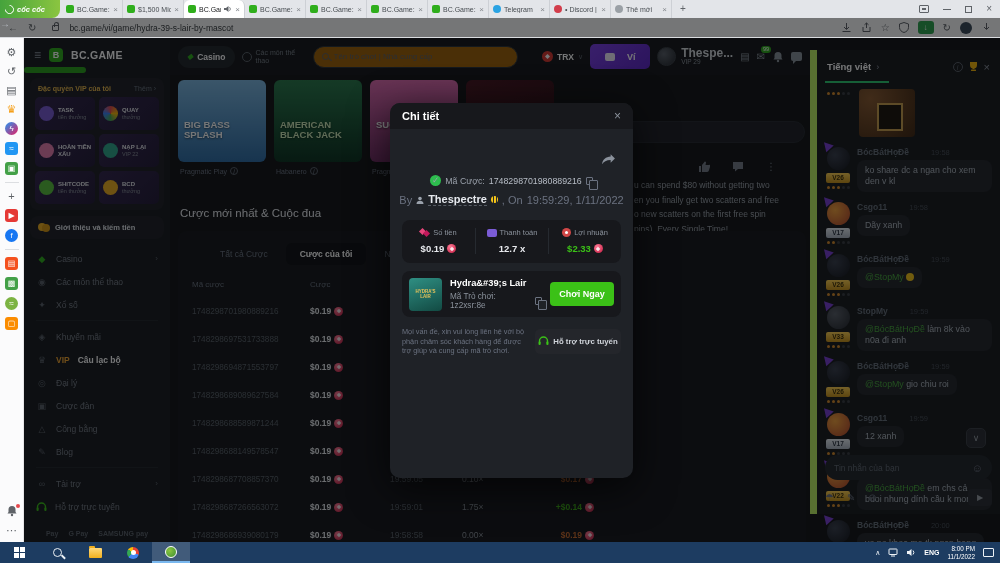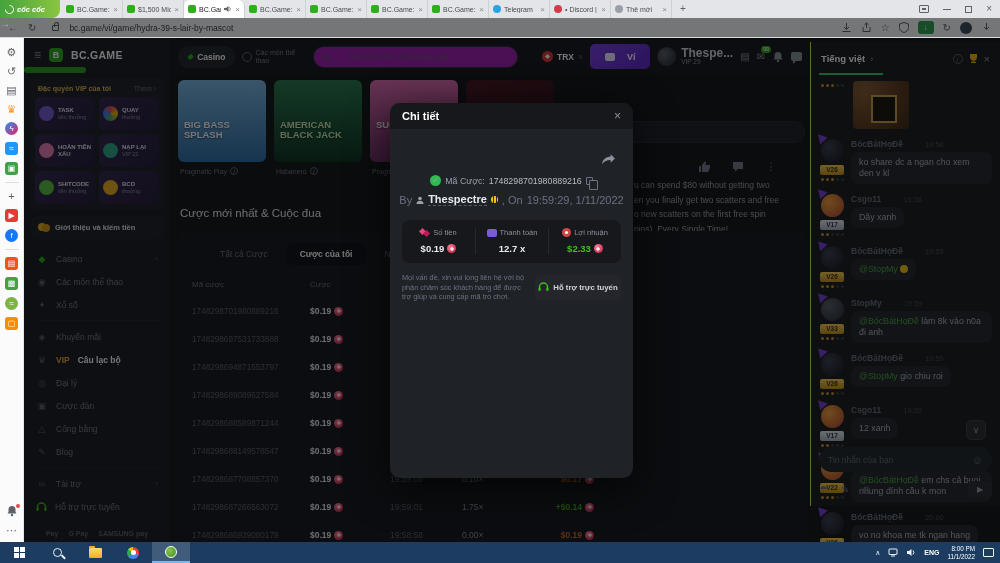--- a/index.html
+++ b/index.html
@@ -88,21 +88,21 @@
 
 
 .main{position:absolute;left:146px;top:0;width:640px;height:504px;background:#141517}
 .shead{display:flex;align-items:center;height:37px;padding:0 8px;gap:7px;background:#17181b}
 .pill-casino{display:flex;align-items:center;gap:4px;background:#23262b;border-radius:13px;height:22px;padding:0 9px}
 .pill-casino span{color:#fff;font-size:8.5px;font-weight:bold}
 .dia{color:#2fae1c;font-size:8px}
 .sports-lk{display:flex;align-items:center;gap:4px;width:64px}
 .globe{width:10px;height:10px;border:1px solid #596069;border-radius:50%;flex:0 0 auto}
 .sports-lk span{color:#767d87;font-size:7px;line-height:8px}
-.search{flex:1;max-width:205px;height:22px;background:#a21caf;border:1px solid #2c3138;border-radius:12px;display:flex;align-items:center;gap:21px;padding:0 8px}
+.search{flex:1;max-width:205px;height:22px;background:#a16207;border:1px solid #2c3138;border-radius:12px;display:flex;align-items:center;gap:5px;padding:0 8px}
 .s-ic{width:7px;height:7px;border:1.3px solid #596069;border-radius:50%;position:relative;flex:0 0 auto}
 .s-ic::after{content:"";position:absolute;left:5px;top:5px;width:4px;height:1.3px;background:#596069;transform:rotate(45deg)}
 .search input{flex:1;background:transparent;border:none;outline:none;color:#c7ccd3;font-size:8px;font-family:"Liberation Sans",sans-serif}
 .search input::placeholder{color:#596069}
 .cur{display:flex;align-items:center;gap:4px;margin-left:auto}
 .trx-coin{width:11px;height:11px;border-radius:50%;background:#d9372f;position:relative}
 .trx-coin::after{content:"";position:absolute;left:3px;top:3px;width:5px;height:5px;background:#fff;transform:rotate(45deg) scale(.7)}
 .cur b{color:#fff;font-size:8.5px}
 .cur i{color:#596069;font-size:7px;font-style:normal}
 .wallet-btn{width:60px;height:25px;background:linear-gradient(135deg,#7b3fe4,#5c25c4);border-radius:5px;display:flex;align-items:center;justify-content:center;gap:12px}
@@ -149,21 +149,21 @@
 .c-id{width:118px;color:#596069;font-size:8.2px}
 .c-bet{width:80px;display:flex;align-items:center;gap:3px;color:#e8eaee;font-size:8.5px;font-weight:bold}
 .c-time{width:72px;color:#596069;font-size:8.5px}
 .c-pay{width:62px;color:#8a9099;font-size:8.5px}
 .c-prof{width:70px;display:flex;align-items:center;gap:3px;font-size:8.5px;font-weight:bold;justify-content:flex-end}
 .c-prof.loss{color:#c96a2e}.c-prof.win{color:#3fae16}
 .gem{width:9px;height:9px;border-radius:50%;background:radial-gradient(circle at 35% 30%,#ff7a95,#c2183f);position:relative;flex:0 0 auto}
 .gem::after{content:"";position:absolute;left:2.5px;top:2.5px;width:4px;height:4px;background:rgba(255,255,255,.85);transform:rotate(45deg) scale(.8)}
 
 
-.chat{position:absolute;left:786px;top:4px;width:190px;height:464px;background:#191b1e;border-left:1px solid #bef264}
+.chat{position:absolute;left:786px;top:12px;width:190px;height:464px;background:#191b1e;border-left:7px solid #bef264}
 .ch-head{display:flex;align-items:center;gap:5px;height:33px;padding:0 10px;position:relative}
 .ch-lang{color:#fff;font-size:9.5px;font-weight:bold}
 .ch-arrow{color:#8b929c;font-size:9px}
 .ch-sp{flex:1}
 .ch-underline{position:absolute;left:8px;top:31px;width:64px;height:2px;background:#2ecc71}
 .ch-x{color:#8b929c;font-size:11px}
 .msgs{padding:6px 8px 0;display:flex;flex-direction:column;gap:10px}
 .msg{display:flex;gap:6px}
 .avcol{width:26px;flex:0 0 auto;display:flex;flex-direction:column;align-items:center}
 .av{width:23px;height:23px;border-radius:50%;position:relative}
@@ -939,20 +939,33 @@
             <div class="st-lab">
                 <span class="i-chip"></span>
                 <span>Lợi nhuận</span>
               </div>
             <div class="st-val green">
                 <span>$2.33</span>
                 <i class="gem"></i>
               </div>
           </div>
         </div>
+        <div class="m-game">
+          <div class="thumb">
+              <span>HYDRA'S LAIR</span>
+            </div>
+          <div class="mg-info">
+            <div class="mg-title">Hydra&amp;#39;s Lair</div>
+            <div class="mg-code">
+                <span>Mã Trò chơi: 1z2xsr:8e</span>
+                <span class="copy"></span>
+              </div>
+          </div>
+          <div class="play-btn">Chơi Ngay</div>
+        </div>
         <div class="m-note">
           <p>Mọi vấn đề, xin vui lòng liên hệ với bộ phận chăm sóc khách hàng để được trợ giúp và cung cấp mã trò chơi.</p>
           <div class="support-btn">
             <svg width="11" height="10" viewBox="0 0 11 10">
                 <path d="M1.5 6V5a4 4 0 018 0v1" stroke="#3bc117" stroke-width="1.4" fill="none"></path>
                 <rect x="0.5" y="5.5" width="2.2" height="3.4" rx="1" fill="#3bc117"></rect>
                 <rect x="8.3" y="5.5" width="2.2" height="3.4" rx="1" fill="#3bc117"></rect>
               </svg>
             <span>Hỗ trợ trực tuyến</span>
           </div>

